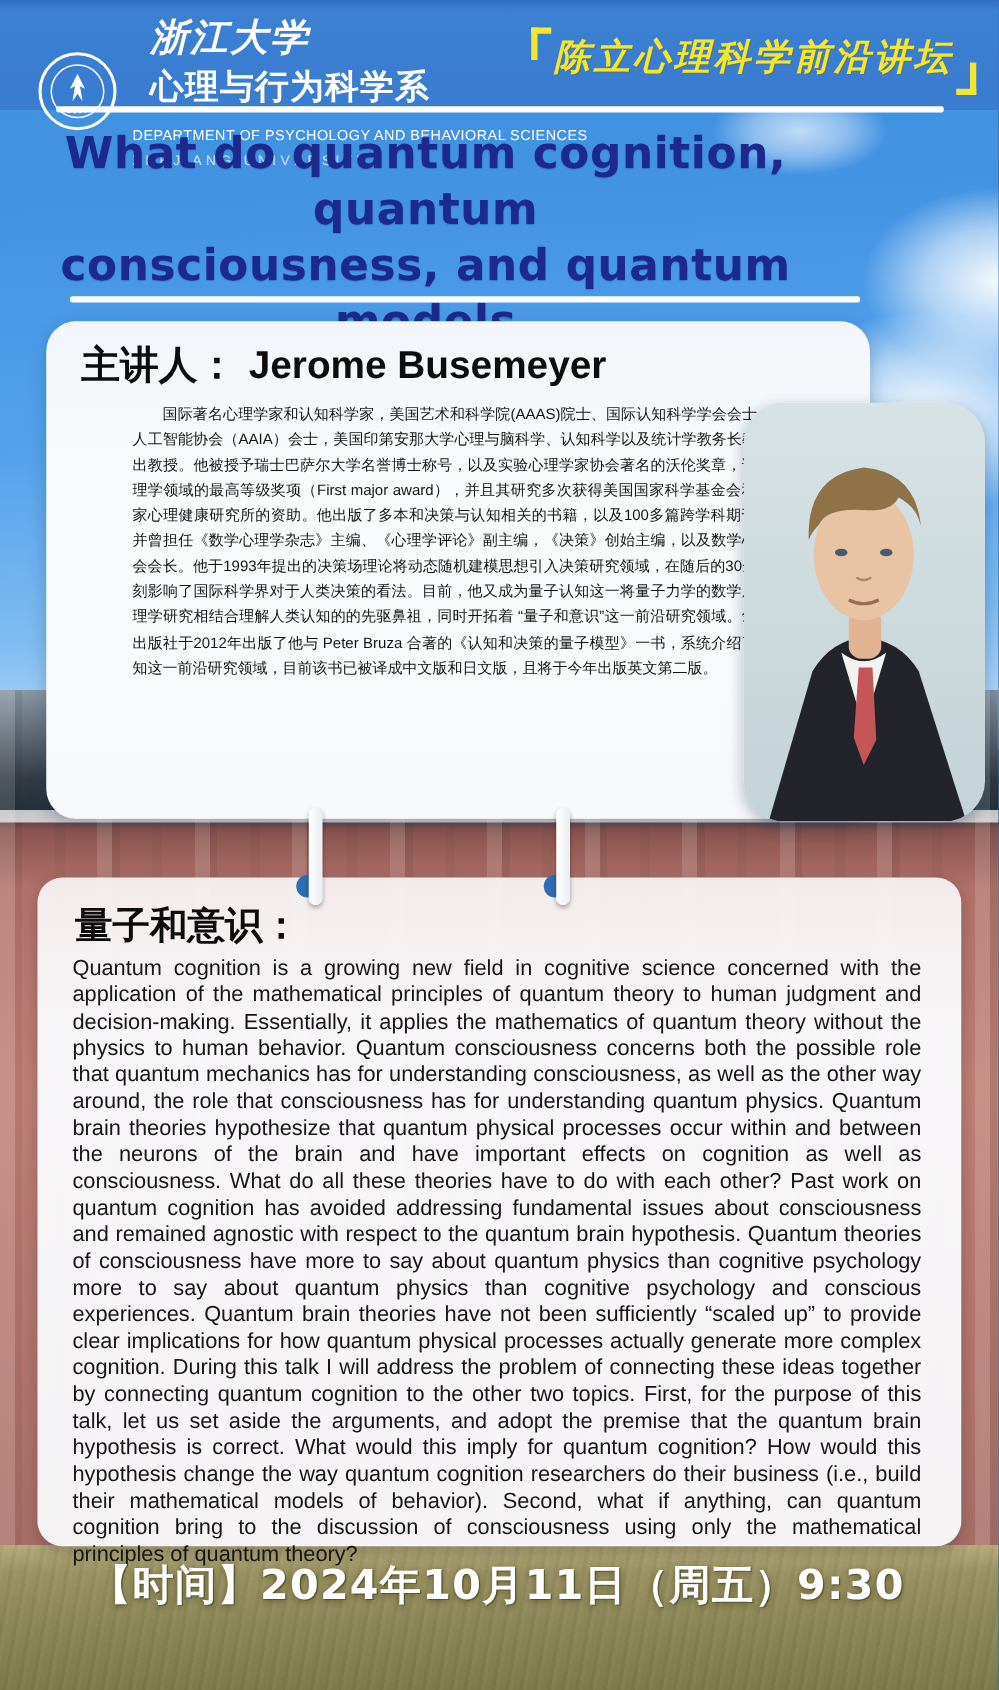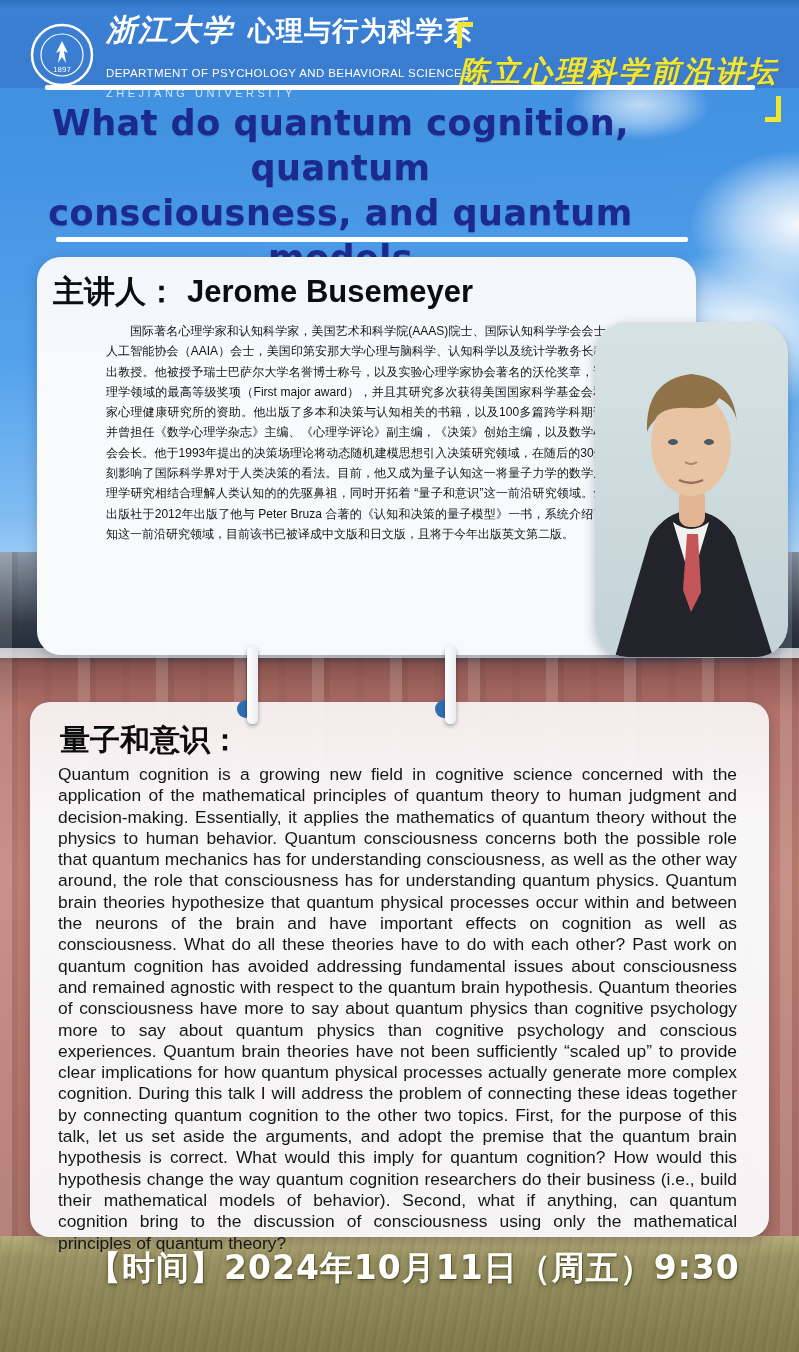--- a/index.html
+++ b/index.html
@@ -44,27 +44,27 @@
   }
 
   
   .header-band {
     position:absolute; left:0; top:0; width:799px; height:88px;
     background:linear-gradient(180deg,#2f6fc2 0px,#3b80d3 8px,#3a7ccf 88px);
   }
   .logo-group { position:absolute; left:30px; top:10px; display:flex; align-items:center; }
   .seal { width:64px; height:64px; flex:0 0 auto; }
   .cn-names { margin-left:12px; color:#fff; }
-  .cn-line { display:flex; align-items:baseline; white-space:nowrap; }
+  .cn-line { display:flex; align-items:baseline; white-space:nowrap;flex-direction:column; }
   .uni-zh { font-size:30px; font-weight:bold; font-style:italic; letter-spacing:2px;
             font-family:"DejaVu Serif","Liberation Serif",serif; }
   .dept-zh { font-size:27px; font-weight:600; margin-left:14px; letter-spacing:1px; }
   .dept-en { font-size:11.5px; font-weight:normal; letter-spacing:.4px; margin-top:16px; white-space:nowrap; }
   .uni-en  { font-size:11px; color:rgba(255,255,255,.75); letter-spacing:3.5px; margin-top:8px; }
-  .forum-group { position:absolute; right:18px; top:22px; display:flex; align-items:flex-start;flex-direction:column; }
+  .forum-group { position:absolute; right:18px; top:22px; display:flex; align-items:flex-start; }
   .forum-title {
     color:#f2e632; font-size:29px; font-weight:bold; letter-spacing:3px;
     font-family:"DejaVu Serif","Liberation Serif",serif; font-style:italic;
     text-shadow:1px 1px 0 rgba(120,100,0,.35); padding:4px 2px; white-space:nowrap;
   }
   .bracket { width:16px; height:26px; }
   .bracket.left  { border-left:5px solid #f2e632; border-top:5px solid #f2e632; margin-top:0; }
   .bracket.right { border-right:5px solid #f2e632; border-bottom:5px solid #f2e632; align-self:flex-end; margin-bottom:-6px; }
 
   .rule { position:absolute; height:5px; background:#fff; border-radius:2px; }
@@ -78,21 +78,21 @@
     font-family:"DejaVu Sans","Liberation Sans",sans-serif; letter-spacing:.5px;
     text-shadow:0 1px 1px rgba(0,30,90,.25);
   }
 
   
   .speaker-card {
     position:absolute; left:37px; top:257px; width:659px; height:398px;
     background:linear-gradient(180deg,#f2f6fa 0%,#f8fafc 30%,#f7f9fb 100%);
     border-radius:24px; box-shadow:0 4px 14px rgba(20,40,80,.25);
   }
-  .speaker-heading { position:absolute; left:16px; top:14px; font-size:31px; font-weight:bold; color:#0d0d0d; white-space:nowrap; }
+  .speaker-heading { position:absolute; left:28px; top:14px; font-size:31px; font-weight:bold; color:#0d0d0d; white-space:nowrap; }
   .speaker-heading .name { margin-left:10px; }
   .speaker-bio {
     position:absolute; left:21px; top:64px; width:536px; height:322px;
     font-size:12px; line-height:20.3px; color:#141414;
     text-align:justify; text-indent:2em;margin-left:48px;
   }
   .speaker-photo {
     position:absolute; left:595px; top:322px; width:193px; height:335px;
     border-radius:32px; overflow:hidden; box-shadow:0 4px 12px rgba(20,40,80,.3);
   }
@@ -111,21 +111,21 @@
     border-radius:20px; box-shadow:0 4px 12px rgba(30,30,40,.28);
   }
   .abstract-heading { position:absolute; left:30px; top:18px; font-size:30px; font-weight:bold; color:#0c0c0c; }
   .abstract-body {
     position:absolute; left:28px; top:62px; width:679px; height:460px;
     font-size:17.4px; line-height:21.3px; color:#161616; text-align:justify;
   }
 
   
   .footer-line {
-    position:absolute; left:88px; color:#ffffff; font-weight:bold; font-size:33px;
+    position:absolute; left:72px; color:#ffffff; font-weight:bold; font-size:33px;
     letter-spacing:1px; white-space:nowrap;
     font-family:"DejaVu Sans","Liberation Sans",sans-serif;
     text-shadow:0 2px 5px rgba(40,40,0,.45), 1px 1px 0 rgba(60,60,20,.5);
   }
   .footer-line.time { top:1246px; }
   .footer-line.place { top:1298px; }
 </style>
 </head>
 <body>
 

